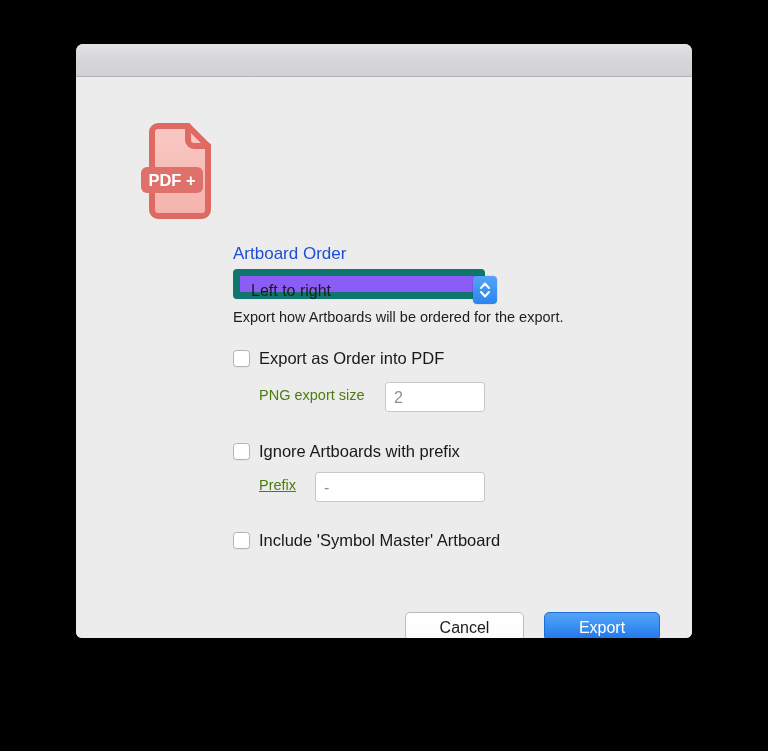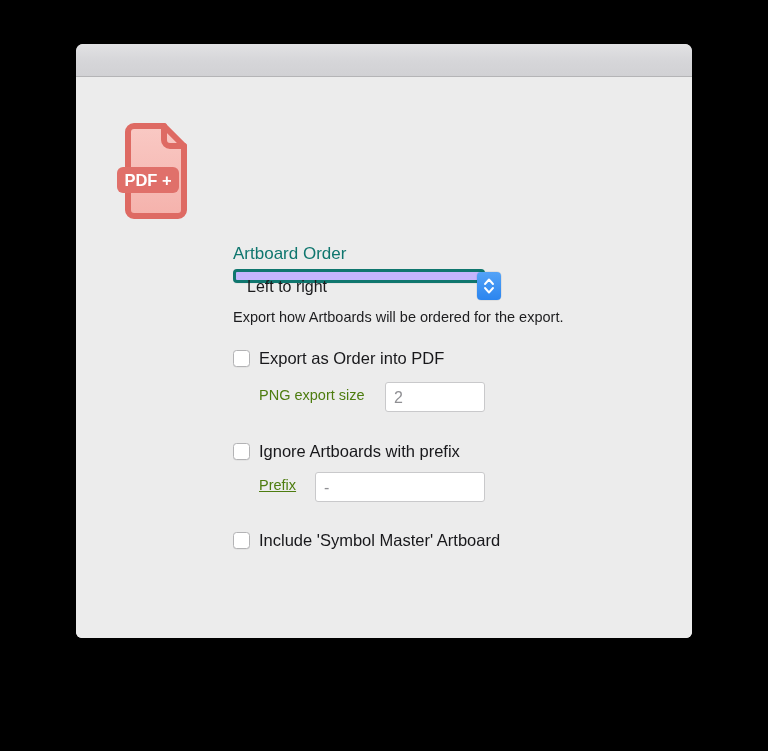--- a/index.html
+++ b/index.html
@@ -38,21 +38,21 @@
 
   .content {
     position: relative;
     height: 561px;
     background: #ececec;
   }
 
   
   .pdf-icon {
     position: absolute;
-    left: 40px;
+    left: 64px;
     top: 46px;
     width: 78px;
     height: 100px;
   }
   .pdf-icon svg { display: block; }
 
   
   .headline {
     position: absolute;
     left: 157px;
@@ -71,31 +71,31 @@
     line-height: 23px;
     color: #1d1d1f;
   }
 
   
   .section-label {
     position: absolute;
     left: 157px;
     top: 167px;
     font-size: 17px;
-    color: #0f766e;
+    color: #1d4ed8;
   }
 
   .select-wrap {
     position: absolute;
     left: 157px;
     top: 192px;
     width: 252px;
-    height: 14px;
-    background: #c4b5fd;
-    border: 3px solid #0f766e;
+    height: 30px;
+    background: #8b5cf6;
+    border: 7px solid #0f766e;
     border-radius: 4px;
     box-shadow: 0 1px 0 rgba(0,0,0,0.04);
     box-sizing: border-box;
   }
   .select-value {
     position: absolute;
     left: 11px;
     top: 3px;
     font-size: 16px;
     color: #1b1b1d;
@@ -261,15 +261,17 @@
       <span class="text-field" style="left:82px; width:170px;">
         <span class="tf-value">-</span>
       </span>
     </div>
 
     <div class="cb-row" style="top:454px;">
       <span class="checkbox"></span>
       <span class="cb-label">Include 'Symbol Master' Artboard</span>
     </div>
 
+    <div class="btn btn-cancel">Cancel</div>
+    <div class="btn btn-export">Export</div>
 
   </div>
 </div>
 
 </body></html>

